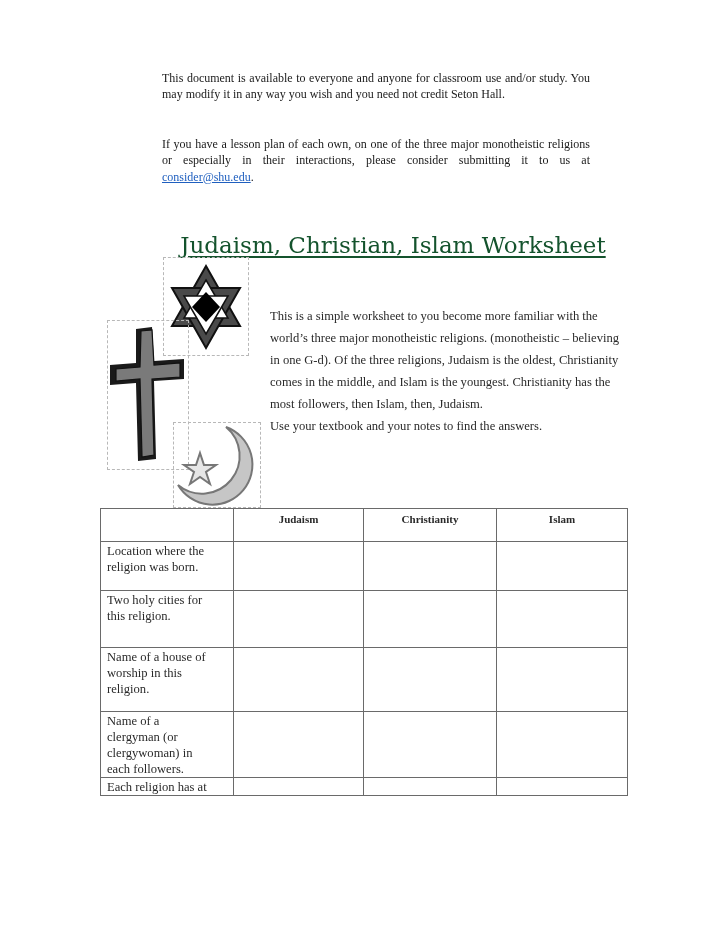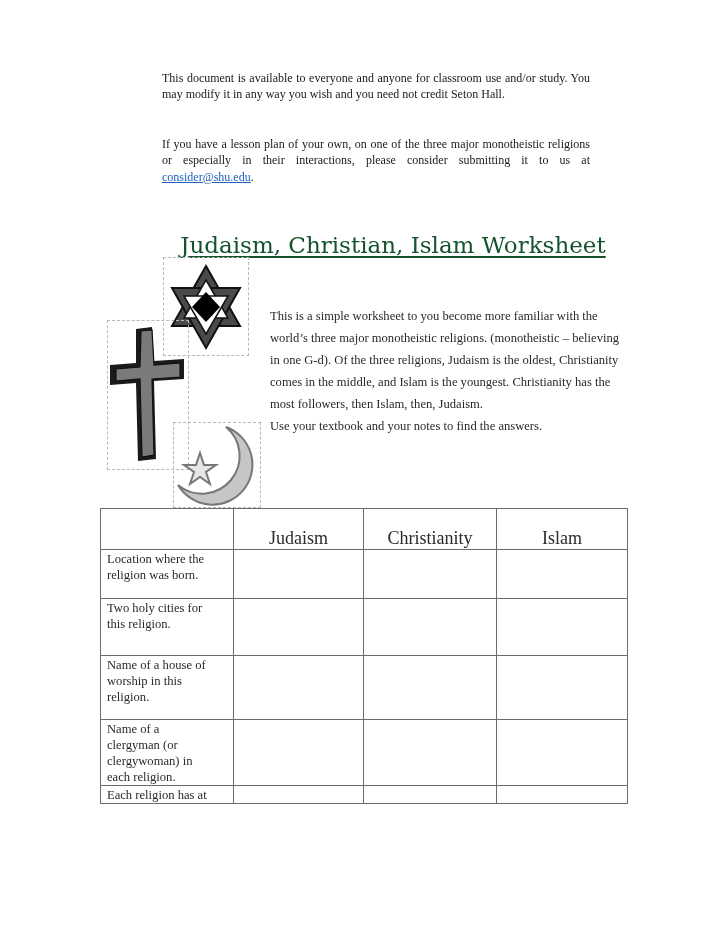--- a/index.html
+++ b/index.html
@@ -10,31 +10,31 @@
   #intro2 { top:136px; }
   .email { color:#1f5fbf; text-decoration:underline; }
   .title { position:absolute; left:0; width:728px; top:232px; text-align:center; font-family:"DejaVu Serif", serif; font-size:23px; color:#14532d;margin-left:29px; }
   .title span { text-decoration:underline; text-underline-offset:3px; }
   .desc { position:absolute; left:270px; top:305px; width:350px; font-family:"Liberation Serif", serif; font-size:12.6px; line-height:22px; color:#2a2a2a; }
   .desc p { margin:0; }
   .desc p + p { }
   .imgbox { position:absolute; border:1px dashed #b8b8b8; }
   table.ws { position:absolute; left:100px; top:508px; border-collapse:collapse; font-family:"Liberation Serif", serif; color:#2a2a2a; }
   table.ws td, table.ws th { border:1.3px solid #6a6a6a; vertical-align:top; padding:0; }
-  table.ws th { font-weight:normal; font-size:18px; text-align:center; padding-top:19px; }
+  table.ws th { font-weight:bold; font-size:11px; text-align:center; padding-top:4px; }
   table.ws td.q { font-size:12.6px; line-height:16px; padding:1px 22px 0 6px; }
 </style>
 </head>
 <body>
 
 <div id="intro1" class="intro">
   <p>This document is available to everyone and anyone for classroom use and/or study.  You may modify it in any way you wish and you need not credit Seton Hall.</p>
 </div>
 <div id="intro2" class="intro">
-  <p><span>If you have a lesson plan of your own, on one of the three major monotheistic religions or especially in their interactions, please consider submitting it to us at </span><a class="email">consider@shu.edu</a><span>.</span></p>
+  <p><span>If you have a lesson plan of each own, on one of the three major monotheistic religions or especially in their interactions, please consider submitting it to us at </span><a class="email">consider@shu.edu</a><span>.</span></p>
 </div>
 
 <div class="title"><span>Judaism, Christian, Islam Worksheet</span></div>
 
 <div class="imgbox" style="left:163px;top:257px;width:84px;height:97px;">
   <svg width="84" height="97" viewBox="0 0 84 97">
     <polygon points="42,8 76,68 8,68" fill="#4a4a4a" stroke="#111" stroke-width="2"></polygon>
     <polygon points="42,90 76,30 8,30" fill="#4a4a4a" stroke="#111" stroke-width="2"></polygon>
     <polygon points="42,22 64,60 20,60" fill="#fff" stroke="#111" stroke-width="1.5"></polygon>
     <polygon points="42,76 64,38 20,38" fill="#fff" stroke="#111" stroke-width="1.5"></polygon>
@@ -85,21 +85,21 @@
     <td></td>
     <td></td>
   </tr>
   <tr style="height:64px">
     <td class="q">Name of a house of worship in this religion.</td>
     <td></td>
     <td></td>
     <td></td>
   </tr>
   <tr style="height:65px">
-    <td class="q">Name of a clergyman (or clergywoman) in each religion.</td>
+    <td class="q">Name of a clergyman (or clergywoman) in each followers.</td>
     <td></td>
     <td></td>
     <td></td>
   </tr>
   <tr style="height:17px">
     <td class="q">Each religion has at</td>
     <td></td>
     <td></td>
     <td></td>
   </tr>

